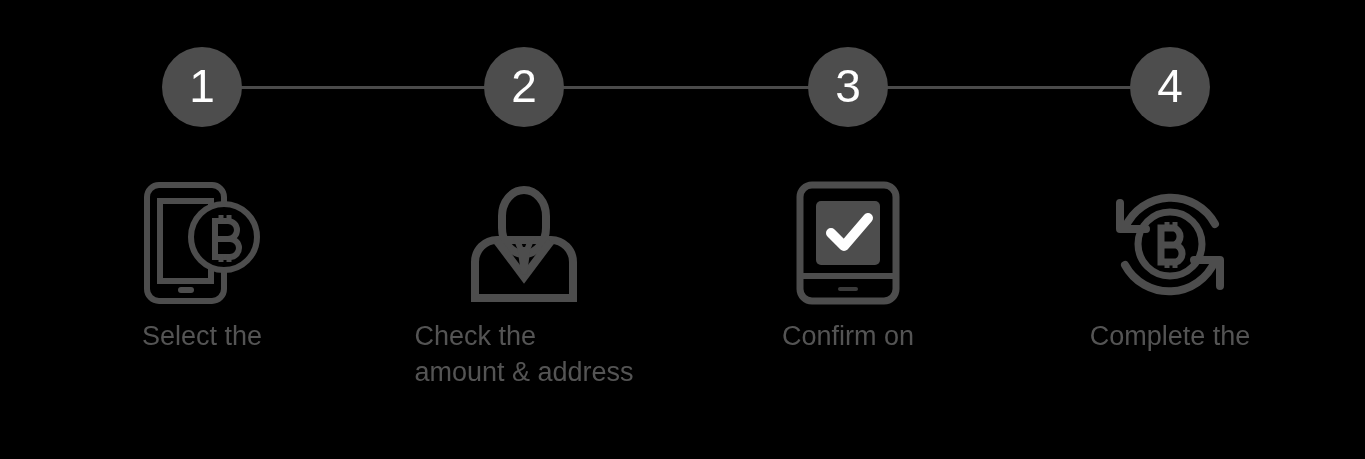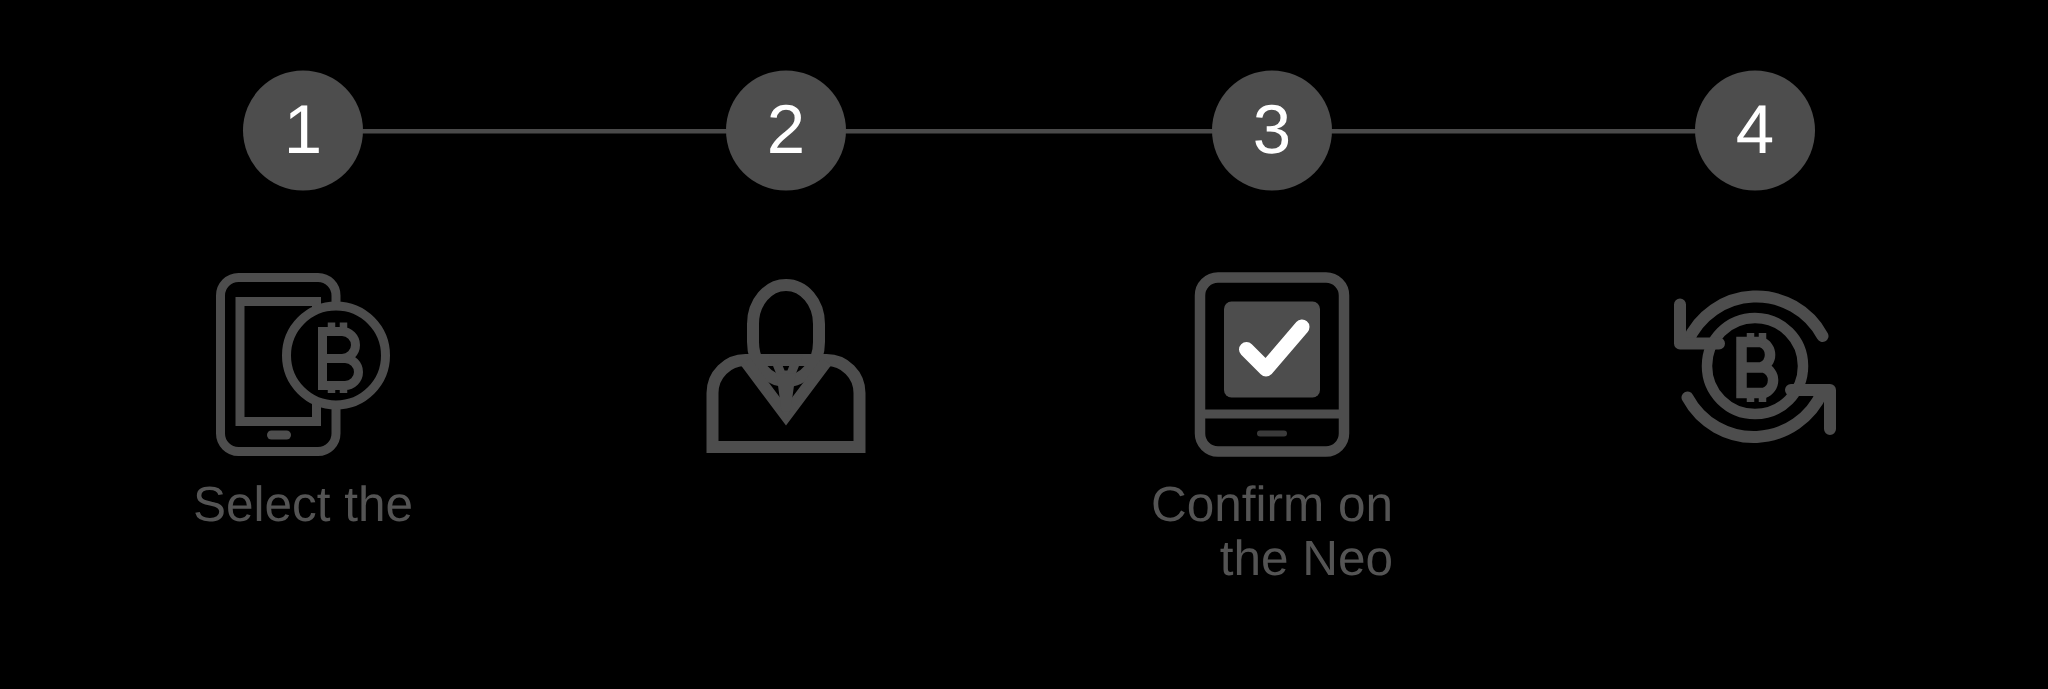--- a/index.html
+++ b/index.html
@@ -73,23 +73,23 @@
     height: 135px;
     display: flex;
     align-items: center;
     justify-content: center;
   }
   .icon-box svg {
     display: block;
   }
   .caption {
     margin-top: 8px;
-    text-align: right;
+    text-align: left;
     color: #545454;
-    font-size: 33px;
+    font-size: 27px;
     line-height: 36px;
     font-weight: 400;
     font-family: "Liberation Sans", sans-serif;
     white-space: nowrap;
   }
   .caption .l2 { display: block; }
 </style>
 </head>
 <body>
 
@@ -136,49 +136,53 @@
     <div class="icon-box">
 
       <svg width="110" height="126" viewBox="0 0 110 126" fill="none">
         <path d="M33 36 a22 26 0 0 1 44 0 v12 a22 26 0 0 1 -44 0 z" stroke="#4d4d4d" stroke-width="8" fill="none"></path>
         <path d="M6 118 v-36 a22 22 0 0 1 22 -22 h54 a22 22 0 0 1 22 22 v36 z" stroke="#4d4d4d" stroke-width="8" fill="none"></path>
         <path d="M28 61 L55 97 L82 61" stroke="#4d4d4d" stroke-width="8" fill="none" stroke-linejoin="miter"></path>
         <path d="M48 60 h14 l-4 10 h-6 z" stroke="#4d4d4d" stroke-width="6" fill="none" stroke-linejoin="miter"></path>
         <path d="M52 72 L55 94 L58 72 z" stroke="#4d4d4d" stroke-width="6" fill="none" stroke-linejoin="miter"></path>
       </svg>
     </div>
+    <div class="caption">
+      <span>Check the</span>
+      <span class="l2">amount &amp; address</span>
+    </div>
   </div>
 
   <div class="col" style="left:698px;">
     <div class="icon-box">
 
       <svg width="108" height="128" viewBox="0 0 108 128" fill="none">
         <rect x="6" y="6" width="96" height="116" rx="12" ry="12" stroke="#4d4d4d" stroke-width="7" fill="none"></rect>
         <line x1="8" y1="97" x2="100" y2="97" stroke="#4d4d4d" stroke-width="6"></line>
         <rect x="22" y="22" width="64" height="64" rx="5" fill="#4d4d4d"></rect>
         <path d="M37 54 L50 67 L74 39" stroke="#ffffff" stroke-width="10" fill="none" stroke-linecap="round" stroke-linejoin="round"></path>
         <path d="M46 110 h16" stroke="#3a3a3a" stroke-width="4" stroke-linecap="round"></path>
       </svg>
     </div>
     <div class="caption">
       <span>Confirm on</span>
-      <span class="l2">the Neo</span>
     </div>
   </div>
 
   <div class="col" style="left:1020px;">
     <div class="icon-box">
 
       <svg width="126" height="126" viewBox="0 0 126 126" fill="none">
         <circle cx="63" cy="64" r="32" stroke="#4d4d4d" stroke-width="7" fill="none"></circle>
         <path d="M54 48 h13 a9 9 0 0 1 0 17 h-13 M54 65 h15 a9 9 0 0 1 0 17 h-15 M54 48 v34" stroke="#4d4d4d" stroke-width="7" fill="none" stroke-linecap="square" stroke-linejoin="miter"></path>
         <path d="M60 42 v7 M68 42 v7 M60 81 v7 M68 81 v7" stroke="#4d4d4d" stroke-width="5" stroke-linecap="butt"></path>
         <path d="M18 48 A50 50 0 0 1 108 44" stroke="#4d4d4d" stroke-width="8" fill="none" stroke-linecap="round"></path>
         <path d="M13 23 L13 49 L39 49" stroke="#4d4d4d" stroke-width="8" fill="none" stroke-linecap="round" stroke-linejoin="round"></path>
         <path d="M108 81 A50 50 0 0 1 18 85" stroke="#4d4d4d" stroke-width="8" fill="none" stroke-linecap="round"></path>
         <path d="M113 106 L113 80 L87 80" stroke="#4d4d4d" stroke-width="8" fill="none" stroke-linecap="round" stroke-linejoin="round"></path>
       </svg>
     </div>
     <div class="caption">
+      <span>Complete the</span>
     </div>
   </div>
 
 </div>
 
 </body></html>

